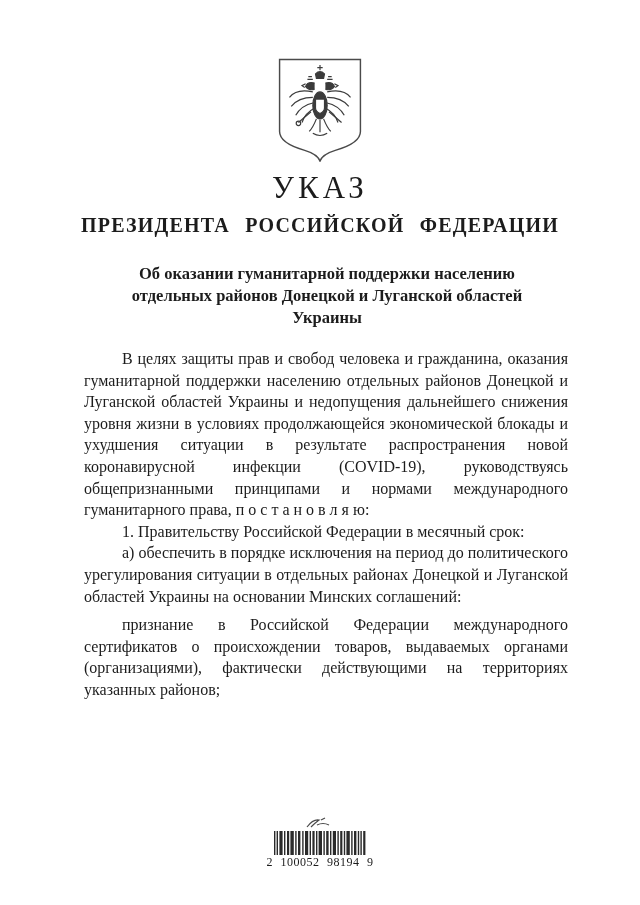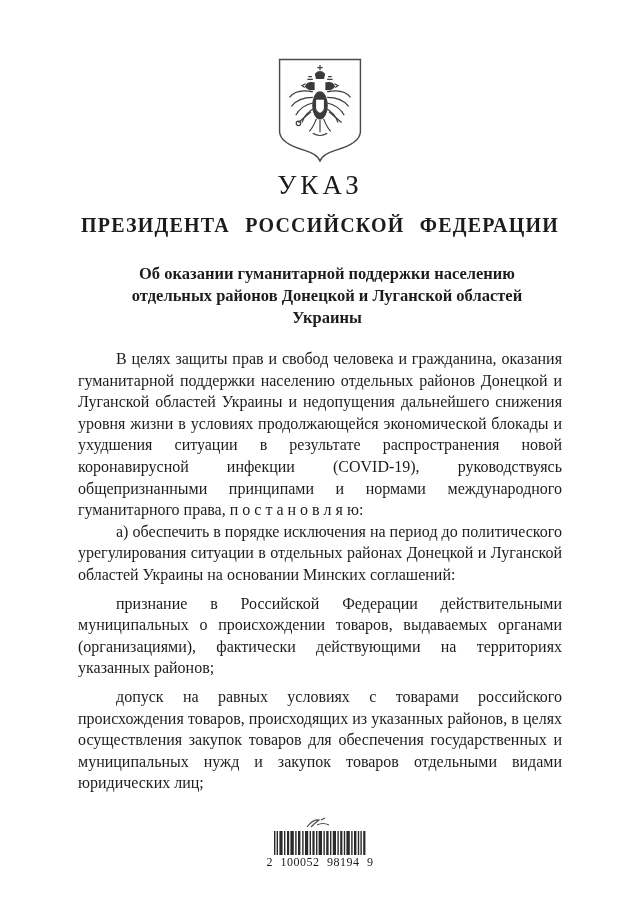--- a/index.html
+++ b/index.html
@@ -12,41 +12,41 @@
     overflow:hidden;
   }
   .emblem{
     position:absolute;top:56px;left:50%;
     transform:translateX(-50%);
     width:90px;height:106px;
   }
   .doc-type{
     position:absolute;top:170px;left:0;right:0;
     text-align:center;
-    font-size:27px;
+    font-size:31px;
     letter-spacing:4px;
     font-weight:500;
   }
   .issuer{
     position:absolute;top:214px;left:0;right:0;
     text-align:center;
     font-size:20px;
     letter-spacing:1.2px;
     word-spacing:9px;
     font-weight:bold;
   }
   .title{
     position:absolute;top:263px;left:108px;right:94px;
     text-align:center;
     font-weight:bold;
     font-size:16.5px;
     line-height:22px;
   }
   .body-text{
-    position:absolute;top:348px;left:78px;width:484px;
+    position:absolute;top:348px;left:84px;width:484px;
     font-size:16px;
     line-height:21.6px;
     text-align:justify;
     text-justify:inter-word;
   }
   .body-text p{margin:0;text-indent:38px;}
   .body-text p.gap{margin-top:7px;}
   .barcode-block{
     position:absolute;top:817px;left:50%;
     transform:translateX(-50%);
@@ -111,23 +111,23 @@
   </div>
 
   <div class="doc-type">УКАЗ</div>
 
   <div class="issuer">ПРЕЗИДЕНТА РОССИЙСКОЙ ФЕДЕРАЦИИ</div>
 
   <div class="title">Об оказании гуманитарной поддержки населению отдельных районов Донецкой и Луганской областей Украины</div>
 
   <div class="body-text">
     <p>В целях защиты прав и свобод человека и гражданина, оказания гуманитарной поддержки населению отдельных районов Донецкой и Луганской областей Украины и недопущения дальнейшего снижения уровня жизни в условиях продолжающейся экономической блокады и ухудшения ситуации в результате распространения новой коронавирусной инфекции (COVID-19), руководствуясь общепризнанными принципами и нормами международного гуманитарного права, п о с т а н о в л я ю:</p>
+    <p>1. Правительству Российской Федерации в месячный срок:</p>
     <p>а) обеспечить в порядке исключения на период до политического урегулирования ситуации в отдельных районах Донецкой и Луганской областей Украины на основании Минских соглашений:</p>
-    <p class="gap">признание в Российской Федерации действительными муниципальных о происхождении товаров, выдаваемых органами (организациями), фактически действующими на территориях указанных районов;</p>
-    <p class="gap">допуск на равных условиях с товарами российского происхождения товаров, происходящих из указанных районов, в целях осуществления закупок товаров для обеспечения государственных и муниципальных нужд и закупок товаров отдельными видами юридических лиц;</p>
+    <p class="gap">признание в Российской Федерации международного сертификатов о происхождении товаров, выдаваемых органами (организациями), фактически действующими на территориях указанных районов;</p>
   </div>
 
   <div class="barcode-block">
     <svg class="barcode-squiggle" viewBox="0 0 30 13" xmlns="http://www.w3.org/2000/svg">
       <path d="M2,10 Q8,2 14,3 Q10,6 6,10 M12,8 Q18,5 24,8 M16,3 L20,1" fill="none" stroke="#4a4a4a" stroke-width="1.2"></path>
     </svg>
     <svg class="barcode-bars" viewBox="0 0 92 24" preserveAspectRatio="none" xmlns="http://www.w3.org/2000/svg">
       <g fill="#2a2a2a">
         <rect x="0" y="0" width="1.4" height="24"></rect>
         <rect x="2.6" y="0" width="1.4" height="24"></rect>

